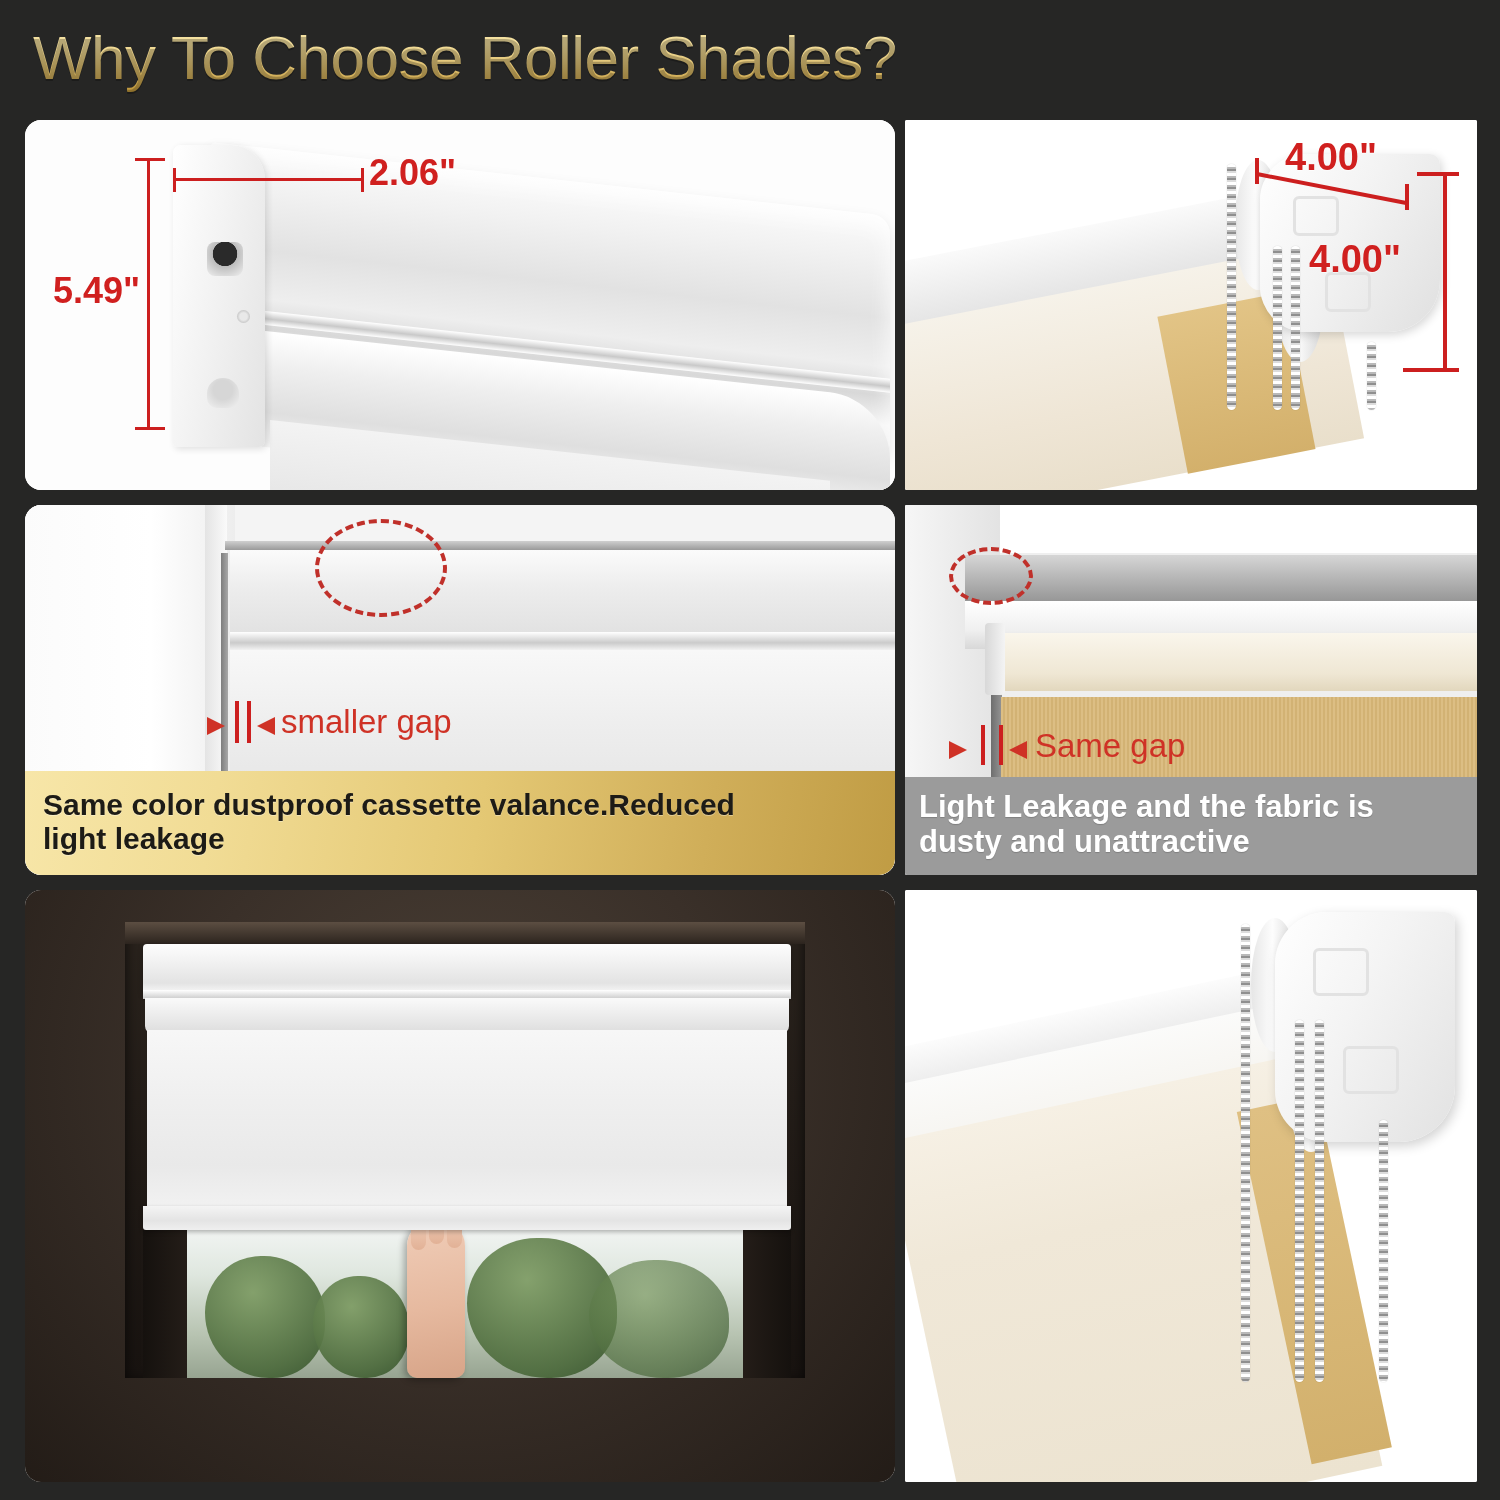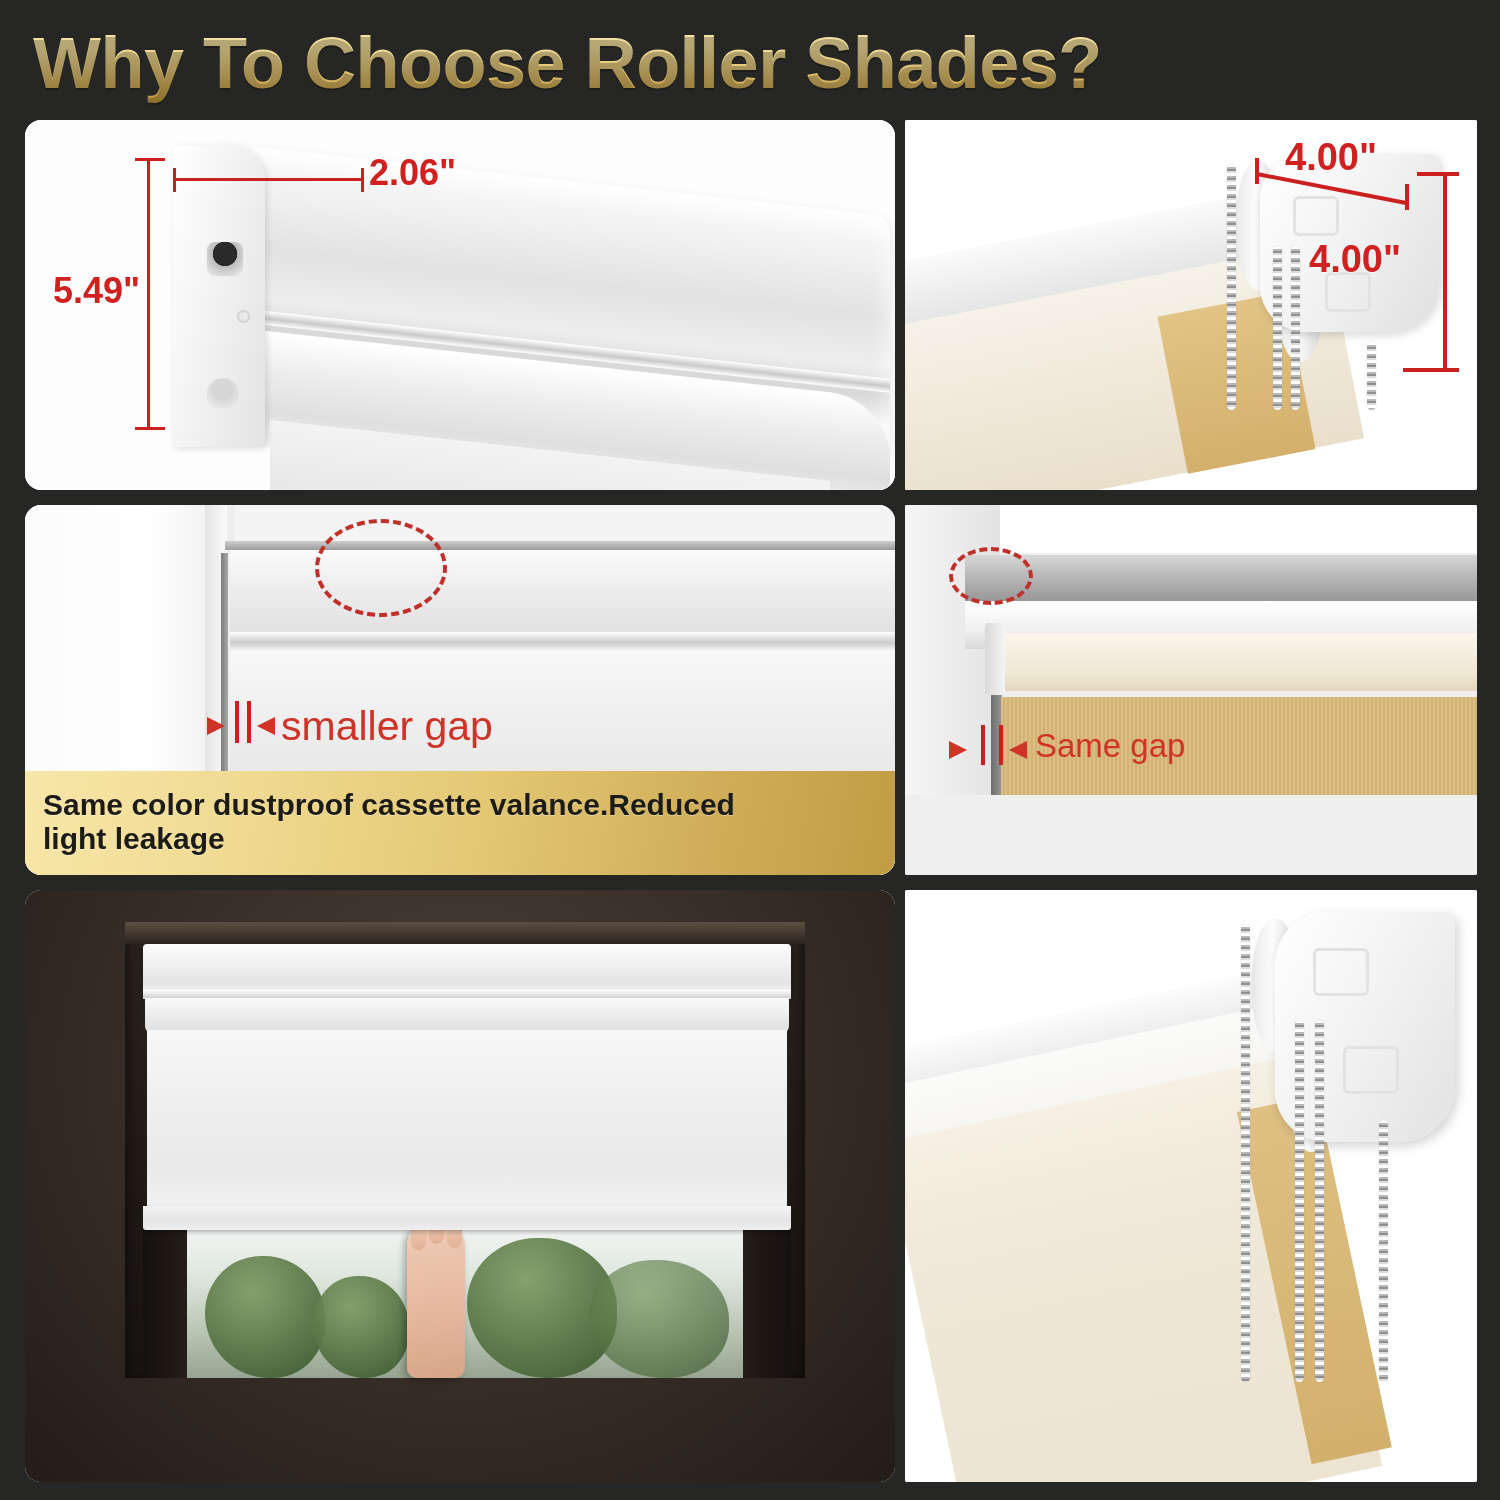--- a/index.html
+++ b/index.html
@@ -10,21 +10,21 @@
     font-family:"Liberation Sans", sans-serif;
     position:relative;
   }
 
   
   #title-bar {
     position:absolute; left:0; top:0; width:1500px; height:112px;
   }
   #page-title {
     position:absolute; left:33px; top:22px;
-    font-size:72px; font-weight:bold; letter-spacing:-0.5px;
+    font-size:62px; font-weight:normal; letter-spacing:-0.5px;
     background:linear-gradient(180deg,#f6e6ad 0%,#f2dd9a 32%,#e2c577 58%,#c9a349 88%,#bb9337 100%);
     -webkit-background-clip:text; background-clip:text;
     -webkit-text-fill-color:transparent; color:#d9b65e;
     white-space:nowrap;
     text-shadow:0 2px 0 rgba(0,0,0,0.25);
   }
 
   
   .panel { position:absolute; overflow:hidden; background:#ffffff; }
   .panel.left  { left:25px;  width:870px; border-radius:16px; }
@@ -411,21 +411,21 @@
     <div class="p3-shade1"></div>
     <div class="p3-shade-div"></div>
     <div class="p3-shade2"></div>
 
     <div class="dashed-ellipse" style="left:290px; top:14px; width:132px; height:98px;"></div>
 
     <div class="arrow-r" style="left:182px; top:212px;"></div>
     <div class="red-line" style="left:210px; top:196px; width:4px; height:42px;"></div>
     <div class="red-line" style="left:222px; top:196px; width:4px; height:42px;"></div>
     <div class="arrow-l" style="left:232px; top:212px;"></div>
-    <div class="red-note" style="left:256px; top:198px; font-size:41px;">smaller gap</div>
+    <div class="red-note" style="left:256px; top:198px; font-size:33px;">smaller gap</div>
   </div>
 
   <div class="caption gold cap-h1">
     <span class="caption-text">Same color dustproof cassette valance.Reduced
 light leakage</span>
   </div>
 </div>
 
 <div class="panel right row2">
   <div class="photo">
@@ -441,20 +441,24 @@
 
     <div class="dashed-ellipse" style="left:44px; top:42px; width:84px; height:58px;"></div>
 
     <div class="arrow-r" style="left:44px; top:236px;"></div>
     <div class="red-line" style="left:76px; top:220px; width:4px; height:40px;"></div>
     <div class="red-line" style="left:94px; top:220px; width:4px; height:40px;"></div>
     <div class="arrow-l" style="left:104px; top:236px;"></div>
     <div class="red-note" style="left:130px; top:222px; font-size:33px;">Same gap</div>
   </div>
 
+  <div class="caption gray cap-h2">
+    <span class="caption-text">Light Leakage and the fabric is
+dusty and unattractive</span>
+  </div>
 </div>
 
 <div class="panel left row3">
   <div class="photo">
     <div class="p5-wall"></div>
     <div class="p5-recess"></div>
     <div class="p5-lintel"></div>
 
     <div class="p5-window">
       <div class="p5-tree" style="left:20px; top:26px; width:120px; height:122px;"></div>

